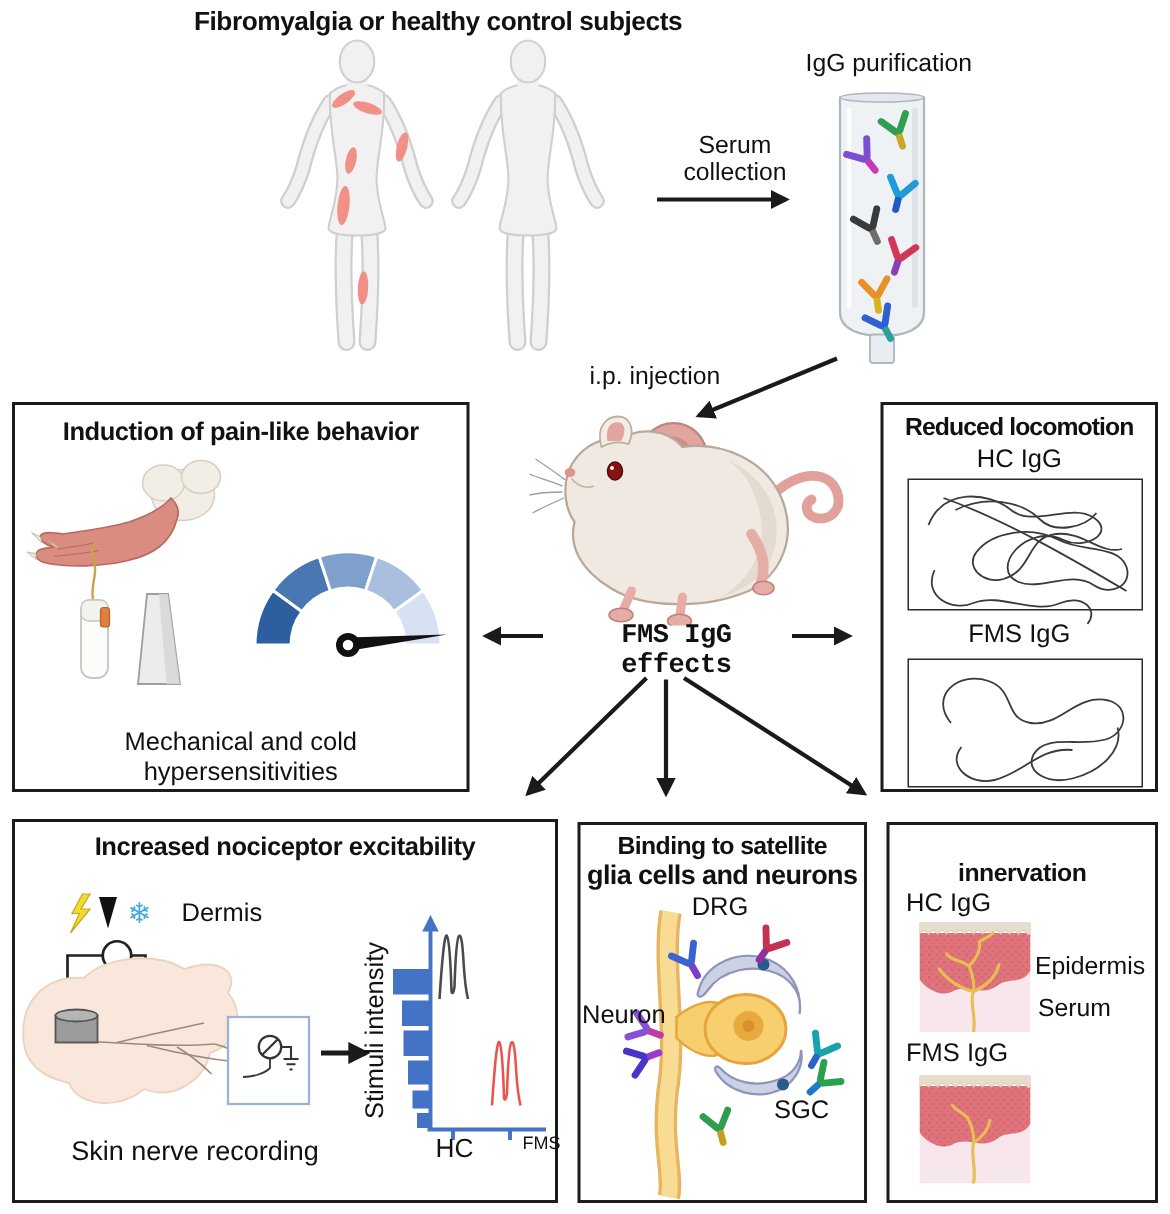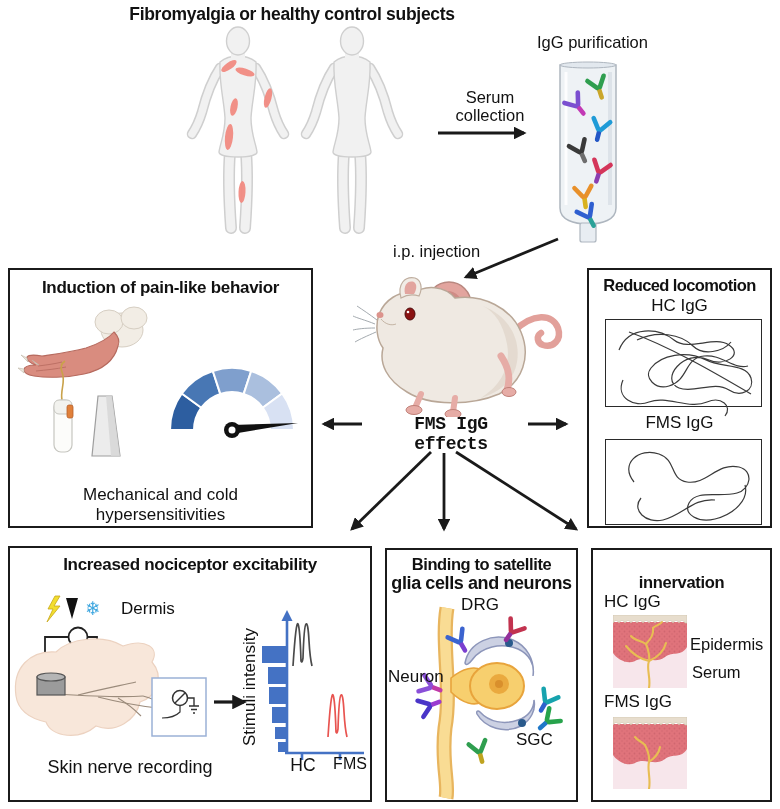--- a/index.html
+++ b/index.html
@@ -250,21 +250,21 @@
       <path d="M277,207 H356" stroke="#4472c4" stroke-width="2.6"></path>
       <path d="M294,207 V214 M332,207 V214" stroke="#4472c4" stroke-width="2.6"></path>
       <path d="M285,120 Q288,74 290,78 Q292,82 293,115 Q294,118 295,112 Q296,80 298,78 Q300,76 301,95 Q302,112 304,120" stroke="#4a4a4a" stroke-width="1.7" fill="none"></path>
       <path d="M320,191 Q323,145 325,149 Q327,153 328,186 Q329,189 330,183 Q331,151 333,149 Q335,147 336,166 Q337,183 339,191" stroke="#e85450" stroke-width="1.7" fill="none"></path>
     </g>
   </svg>
   <div class="txt" style="left:121px;top:599px;font-size:17px;">Dermis</div>
   <div class="txt vlabel" style="left:180px;top:677px;width:140px;height:20px;text-align:center;font-size:17px;">Stimuli intensity</div>
   <div class="txt ctr" style="left:25px;top:757px;width:210px;font-size:18px;">Skin nerve recording</div>
   <div class="txt" style="left:287px;top:755px;width:32px;text-align:center;font-size:17.5px;">HC</div>
-  <div class="txt" style="left:328px;top:755px;width:44px;text-align:center;font-size:16px;">FMS</div>
+  <div class="txt" style="left:339px;top:755px;width:44px;text-align:center;font-size:12px;">FMS</div>
 
   <div class="panel" style="left:385px;top:548px;width:193px;height:254px;">
     <div class="txt bold ctr" style="left:0;top:5px;width:100%;font-size:16.5px;letter-spacing:-0.4px;">Binding to satellite</div>
     <div class="txt bold ctr" style="left:0;top:23px;width:100%;font-size:18px;letter-spacing:-0.4px;">glia cells and neurons</div>
   </div>
   <svg class="abs" style="left:385px;top:548px;" width="193" height="254" viewBox="0 0 193 254">
     <g>
       <path d="M62,60 C56,95 67,140 60,180 C56,215 64,235 61,250" stroke="#e8b55e" stroke-width="15" fill="none"></path>
       <path d="M62,60 C56,95 67,140 60,180 C56,215 64,235 61,250" stroke="#f9dc94" stroke-width="10.5" fill="none"></path>
     </g>

